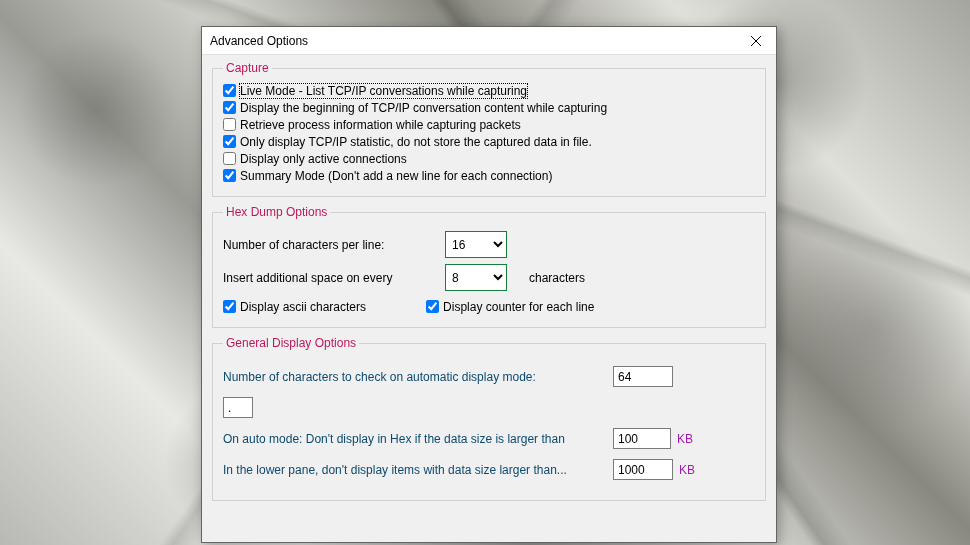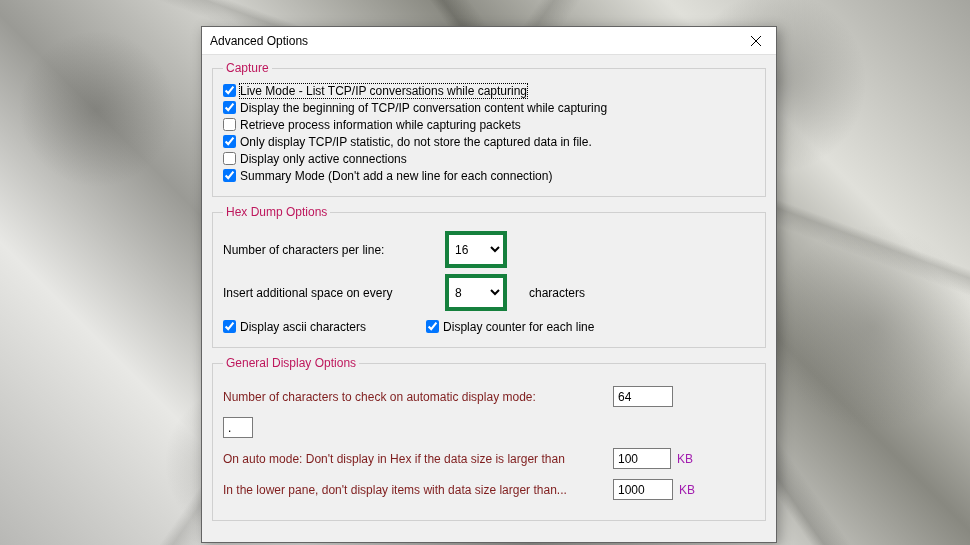--- a/index.html
+++ b/index.html
@@ -96,22 +96,22 @@
     outline-offset: 0px;
   }
   .form-row {
     display: flex;
     align-items: center;
     margin: 6px 0;
     gap: 22px;
   }
   .form-row label { color: #000; }
   select {
-    height: 37px;
-    border: 4px solid #15803d;
+    height: 27px;
+    border: 1px solid #15803d;
     background: #fff;
     font-family: inherit;
     font-size: 12px;
     padding: 0 2px;
   }
   input[type=text] {
     height: 21px;
     border: 1px solid #7a7a7a;
     background: #fff;
     font-family: inherit;
@@ -121,21 +121,21 @@
   .hex-checks {
     display: flex;
     gap: 60px;
     margin-top: 6px;
   }
   .gd-row {
     display: flex;
     align-items: center;
     margin: 10px 0;
   }
-  .gd-row label.lbl { flex: 0 0 390px; color:#7f1d1d; }
+  .gd-row label.lbl { flex: 0 0 390px; color:#0c4a6e; }
   .gd-row .unit { margin-left: 6px; color:#a21caf; }
 </style>
 </head>
 <body>
 
 <div class="window">
   <div class="titlebar">
     <div class="titlebar-title">Advanced Options</div>
     <div class="titlebar-close">
       <svg viewBox="0 0 10 10">

